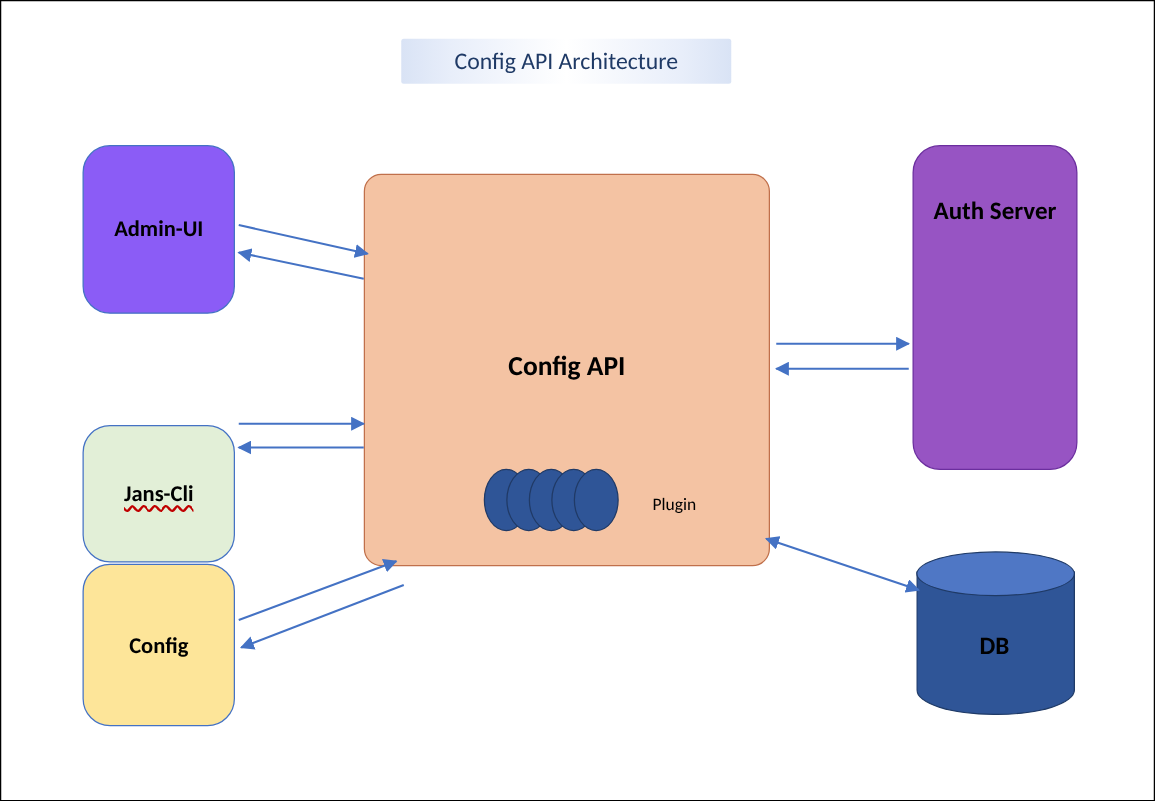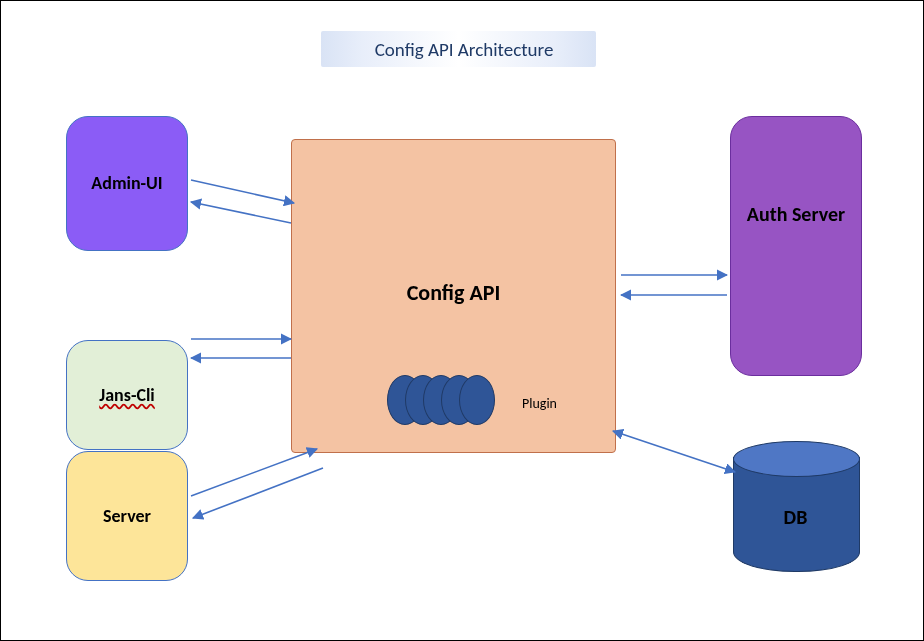--- a/index.html
+++ b/index.html
@@ -23,21 +23,20 @@
     display: flex; align-items: center; justify-content: center;
     font-size: 19px;
     color: #1f3a66;
     background: linear-gradient(90deg,
        #d9e3f5 0%,
        #e8eefa 15%,
        #ffffff 50%,
        #e8eefa 85%,
        #d9e3f5 100%);
     border-radius: 2px;
-    padding-left: 11px;
   }
 
   .box {
     position: absolute;
     border-radius: 22px;
     border: 1px solid;
     display: flex;
     align-items: center;
     justify-content: center;
     text-align: center;
@@ -69,21 +68,21 @@
     width: 122px; height: 130px;
     background: #fde599; border-color: #4472c4;
     font-weight: 700;
   }
 
   
   .config-api {
     left: 290px; top: 138px;
     width: 325px; height: 314px;
     background: #f4c3a3; border-color: #c0704b;
-    border-radius: 4px;
+    border-radius: 14px;
     font-weight: 700;
     font-size: 22px;
   }
   .config-api .label {
     position: absolute; left: 0; right: 0; top: 140px;
     text-align: center;
   }
   .plugin-group {
     position: absolute;
     left: 95px; bottom: 25px;
@@ -110,21 +109,21 @@
   .pe5 { left: 72px; z-index: 5; }
 
   
   .auth-server {
     left: 729px; top: 115px;
     width: 132px; height: 260px;
     background: #9754c3; border-color: #6b2e9e;
     color: #000; font-weight: 700;
     font-size: 20px;
     align-items: flex-start;
-    padding-top: 86px;
+    padding-top: 41px;
   }
 
   
   .db-wrap {
     position: absolute;
     left: 732px; top: 440px;
     width: 125px; height: 130px;
   }
   .db-body {
     position: absolute;
@@ -169,21 +168,21 @@
 
   <div class="box admin-ui">
     <span>Admin-UI</span>
   </div>
 
   <div class="box jans-cli">
     <span class="redwave">Jans-Cli</span>
   </div>
 
   <div class="box client">
-    <span>Server</span>
+    <span>Config</span>
   </div>
 
   <div class="box config-api">
     <div class="label">Config API</div>
     <div class="plugin-group">
       <div class="plugin-ellipse pe1"></div>
       <div class="plugin-ellipse pe2"></div>
       <div class="plugin-ellipse pe3"></div>
       <div class="plugin-ellipse pe4"></div>
       <div class="plugin-ellipse pe5"></div>

